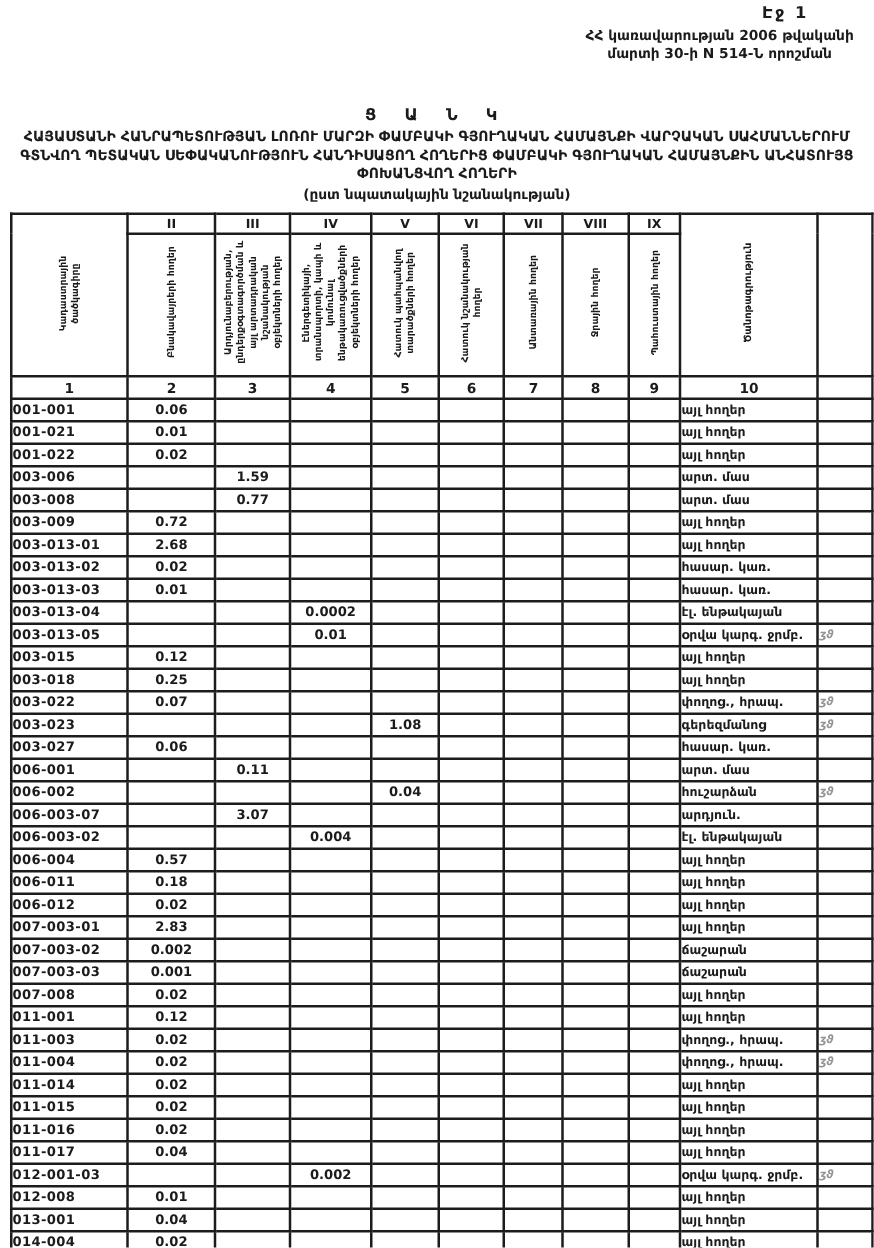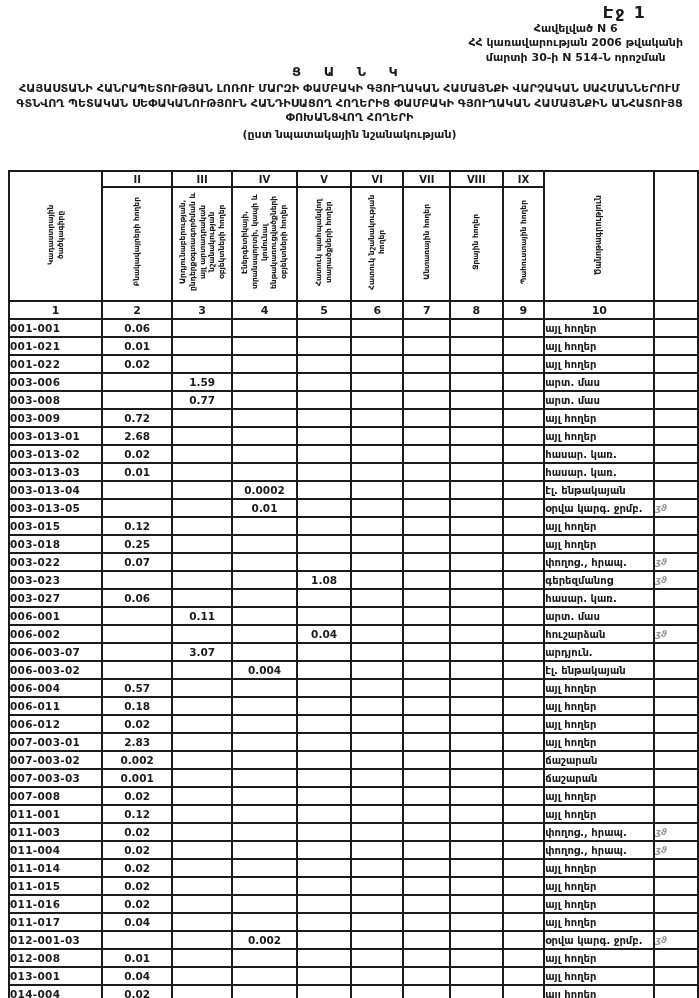--- a/index.html
+++ b/index.html
@@ -6,28 +6,28 @@
   body {
     width:699px; height:998px;
     background:#ffffff;
     font-family:"DejaVu Sans", sans-serif;
     color:#1b1b1b;
     position:relative;
     overflow:hidden;
   }
   .page-label {
     position:absolute; top:3px; right:52px;
-    font-size:16px; font-weight:700; letter-spacing:2px;
+    font-size:13px; font-weight:700; letter-spacing:2px;
   }
   .annex-block {
     position:absolute; top:22px; right:16px;
     text-align:center; font-size:11px; font-weight:700; line-height:1.3;
   }
   .title-block {
-    position:absolute; top:64px; left:0; width:699px;
+    position:absolute; top:85px; left:0; width:699px;
     text-align:center; font-weight:700;
   }
   .title-head { font-size:13px; letter-spacing:9px; margin-bottom:3px; }
   .title-body { font-size:11.2px; line-height:1.3; padding:0 6px; }
   .title-sub  { font-size:11px; margin-top:2px; }
 
   table.land-table {
     position:absolute; top:170px; left:8px;
     border-collapse:collapse; table-layout:fixed;
   }
@@ -56,21 +56,20 @@
   td.code-td { font-size:10.5px; text-align:left; padding-left:3px; letter-spacing:0.3px; }
   td.val-td  { font-size:10.5px; text-align:center; }
   td.note-td { font-size:10px; text-align:left; padding-left:4px;margin-left:28px; }
 </style>
 </head>
 <body>
 
 <div class="page-label">Էջ 1</div>
 
 <div class="annex-block">
-  <div>Հավելված N 6</div>
   <div>ՀՀ կառավարության 2006 թվականի</div>
   <div>մարտի 30-ի N 514-Ն որոշման</div>
 </div>
 
 <div class="title-block">
   <div class="title-head">Ց Ա Ն Կ</div>
   <div class="title-body">ՀԱՅԱՍՏԱՆԻ ՀԱՆՐԱՊԵՏՈՒԹՅԱՆ ԼՈՌՈՒ ՄԱՐԶԻ ՓԱՄԲԱԿԻ ԳՅՈՒՂԱԿԱՆ ՀԱՄԱՅՆՔԻ ՎԱՐՉԱԿԱՆ ՍԱՀՄԱՆՆԵՐՈՒՄ ԳՏՆՎՈՂ ՊԵՏԱԿԱՆ ՍԵՓԱԿԱՆՈՒԹՅՈՒՆ ՀԱՆԴԻՍԱՑՈՂ ՀՈՂԵՐԻՑ ՓԱՄԲԱԿԻ ԳՅՈՒՂԱԿԱՆ ՀԱՄԱՅՆՔԻՆ ԱՆՀԱՏՈՒՅՑ ՓՈԽԱՆՑՎՈՂ ՀՈՂԵՐԻ</div>
   <div class="title-sub">(ըստ նպատակային նշանակության)</div>
 </div>
 

